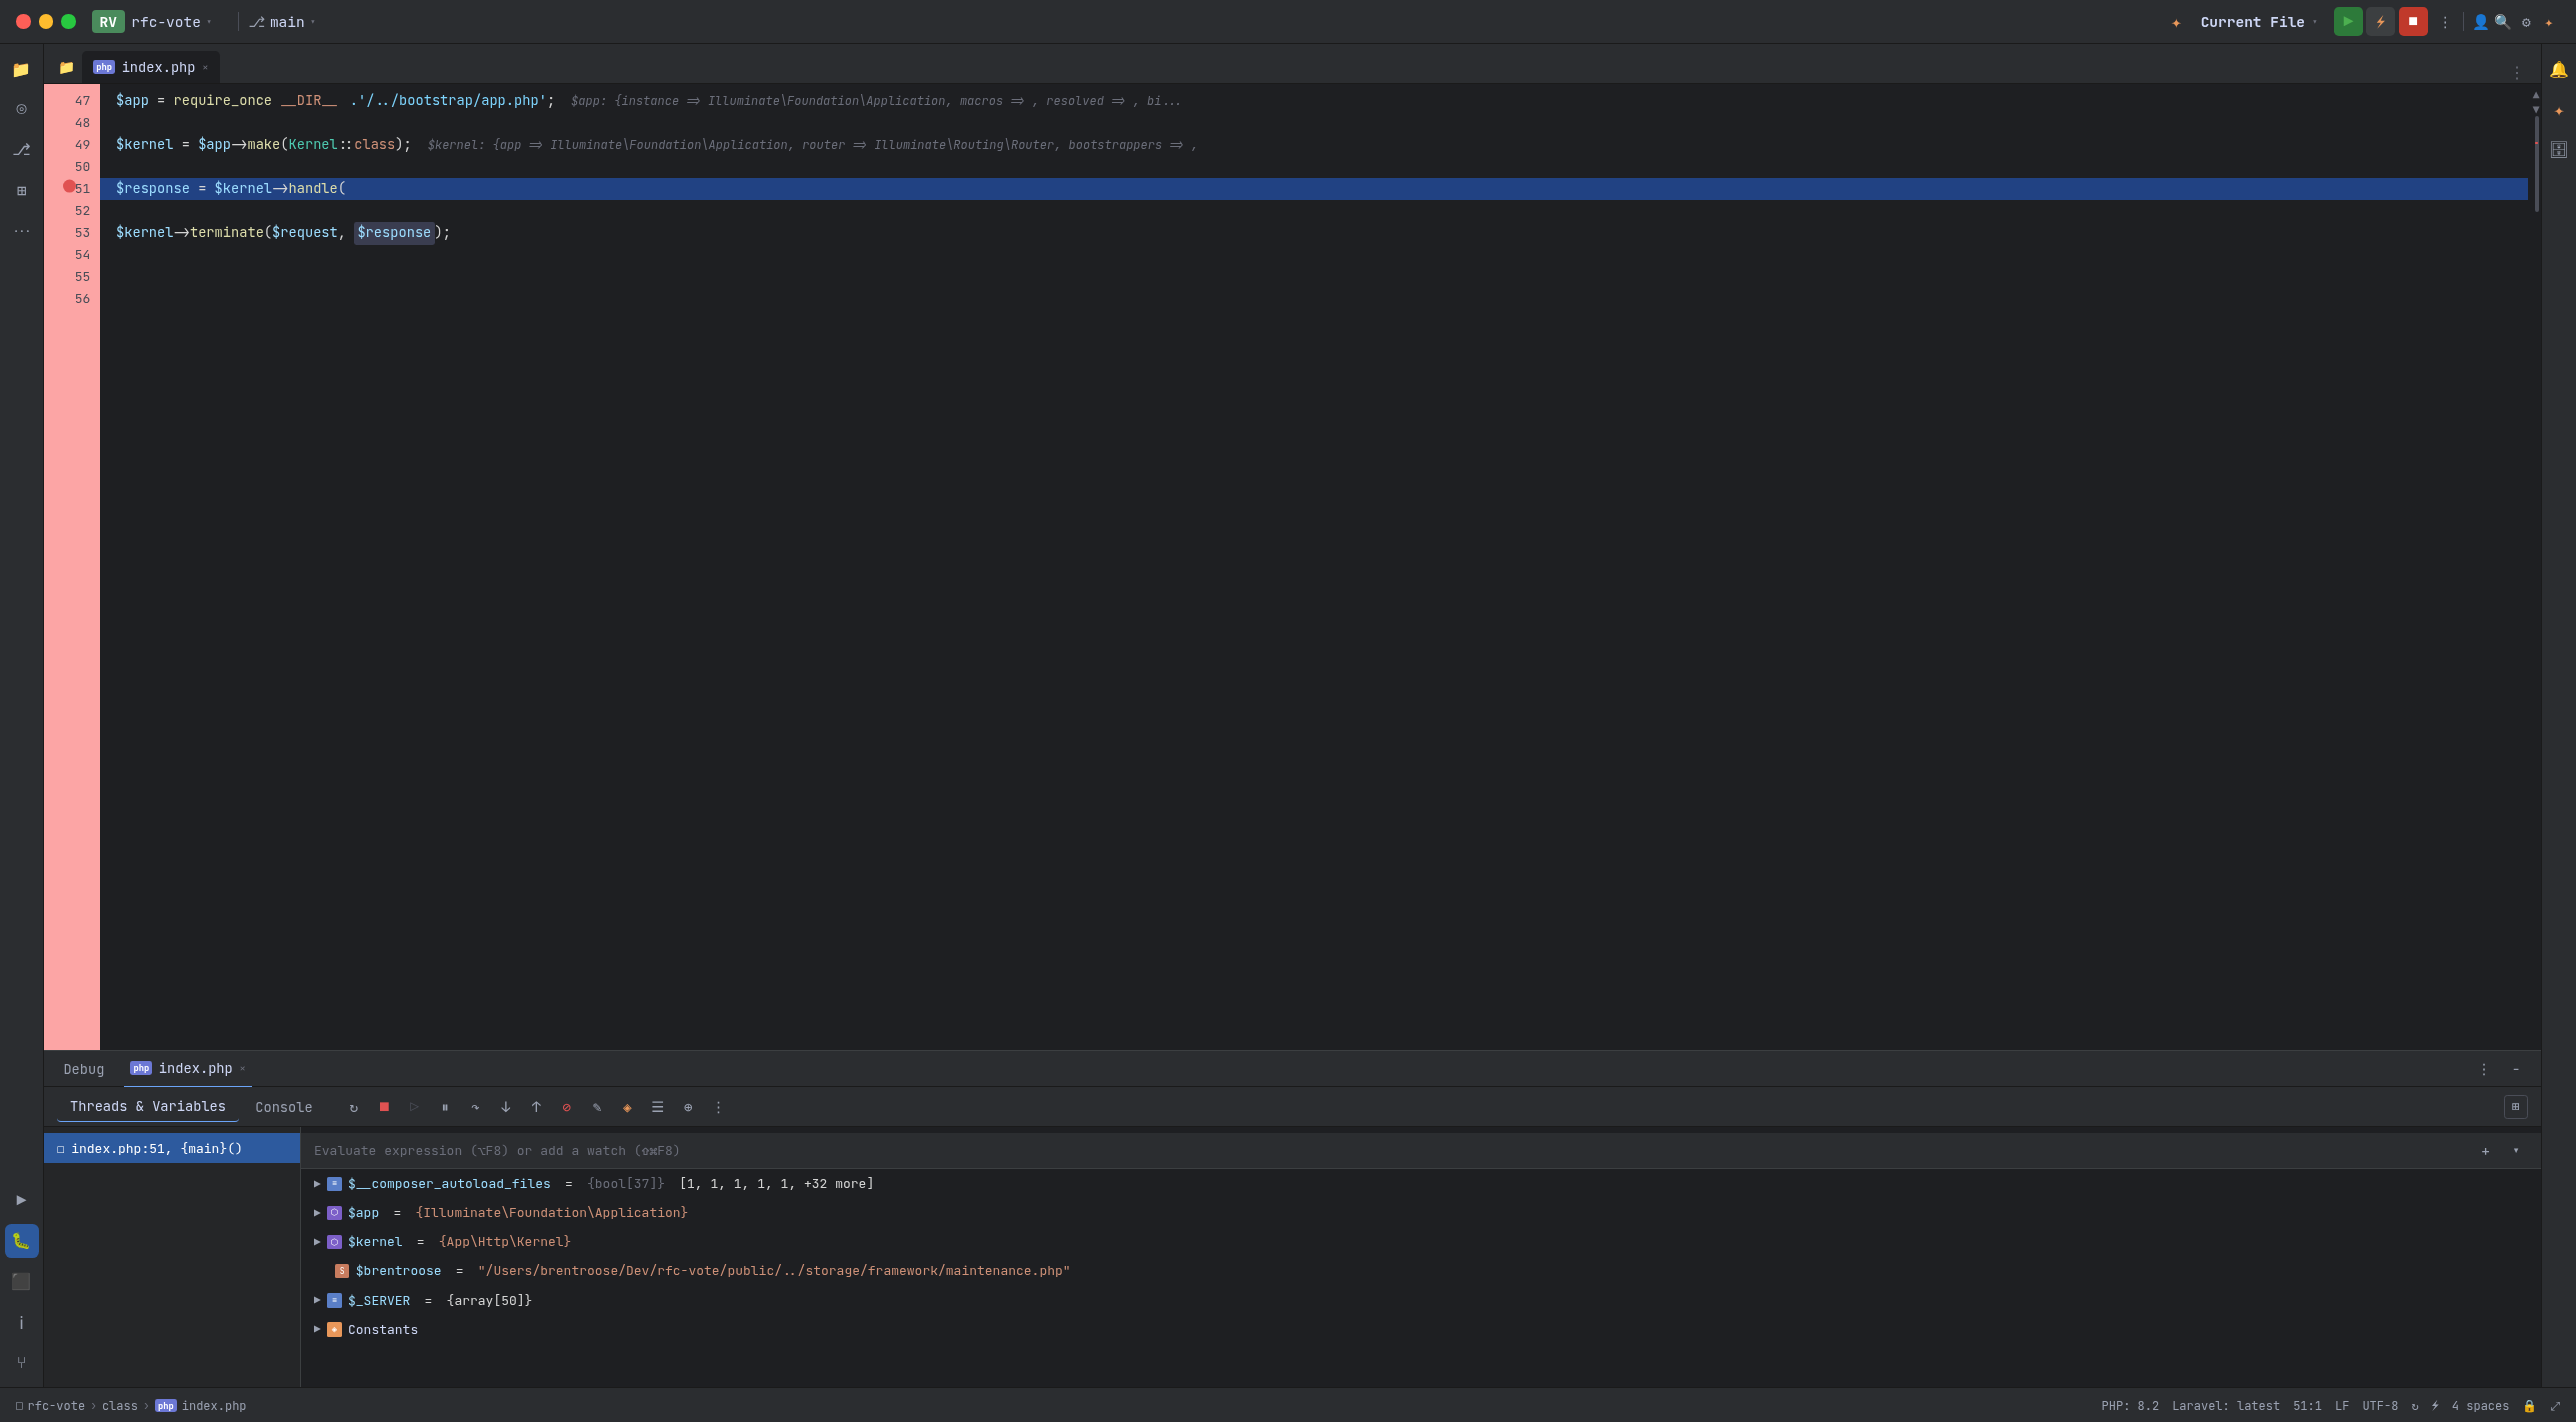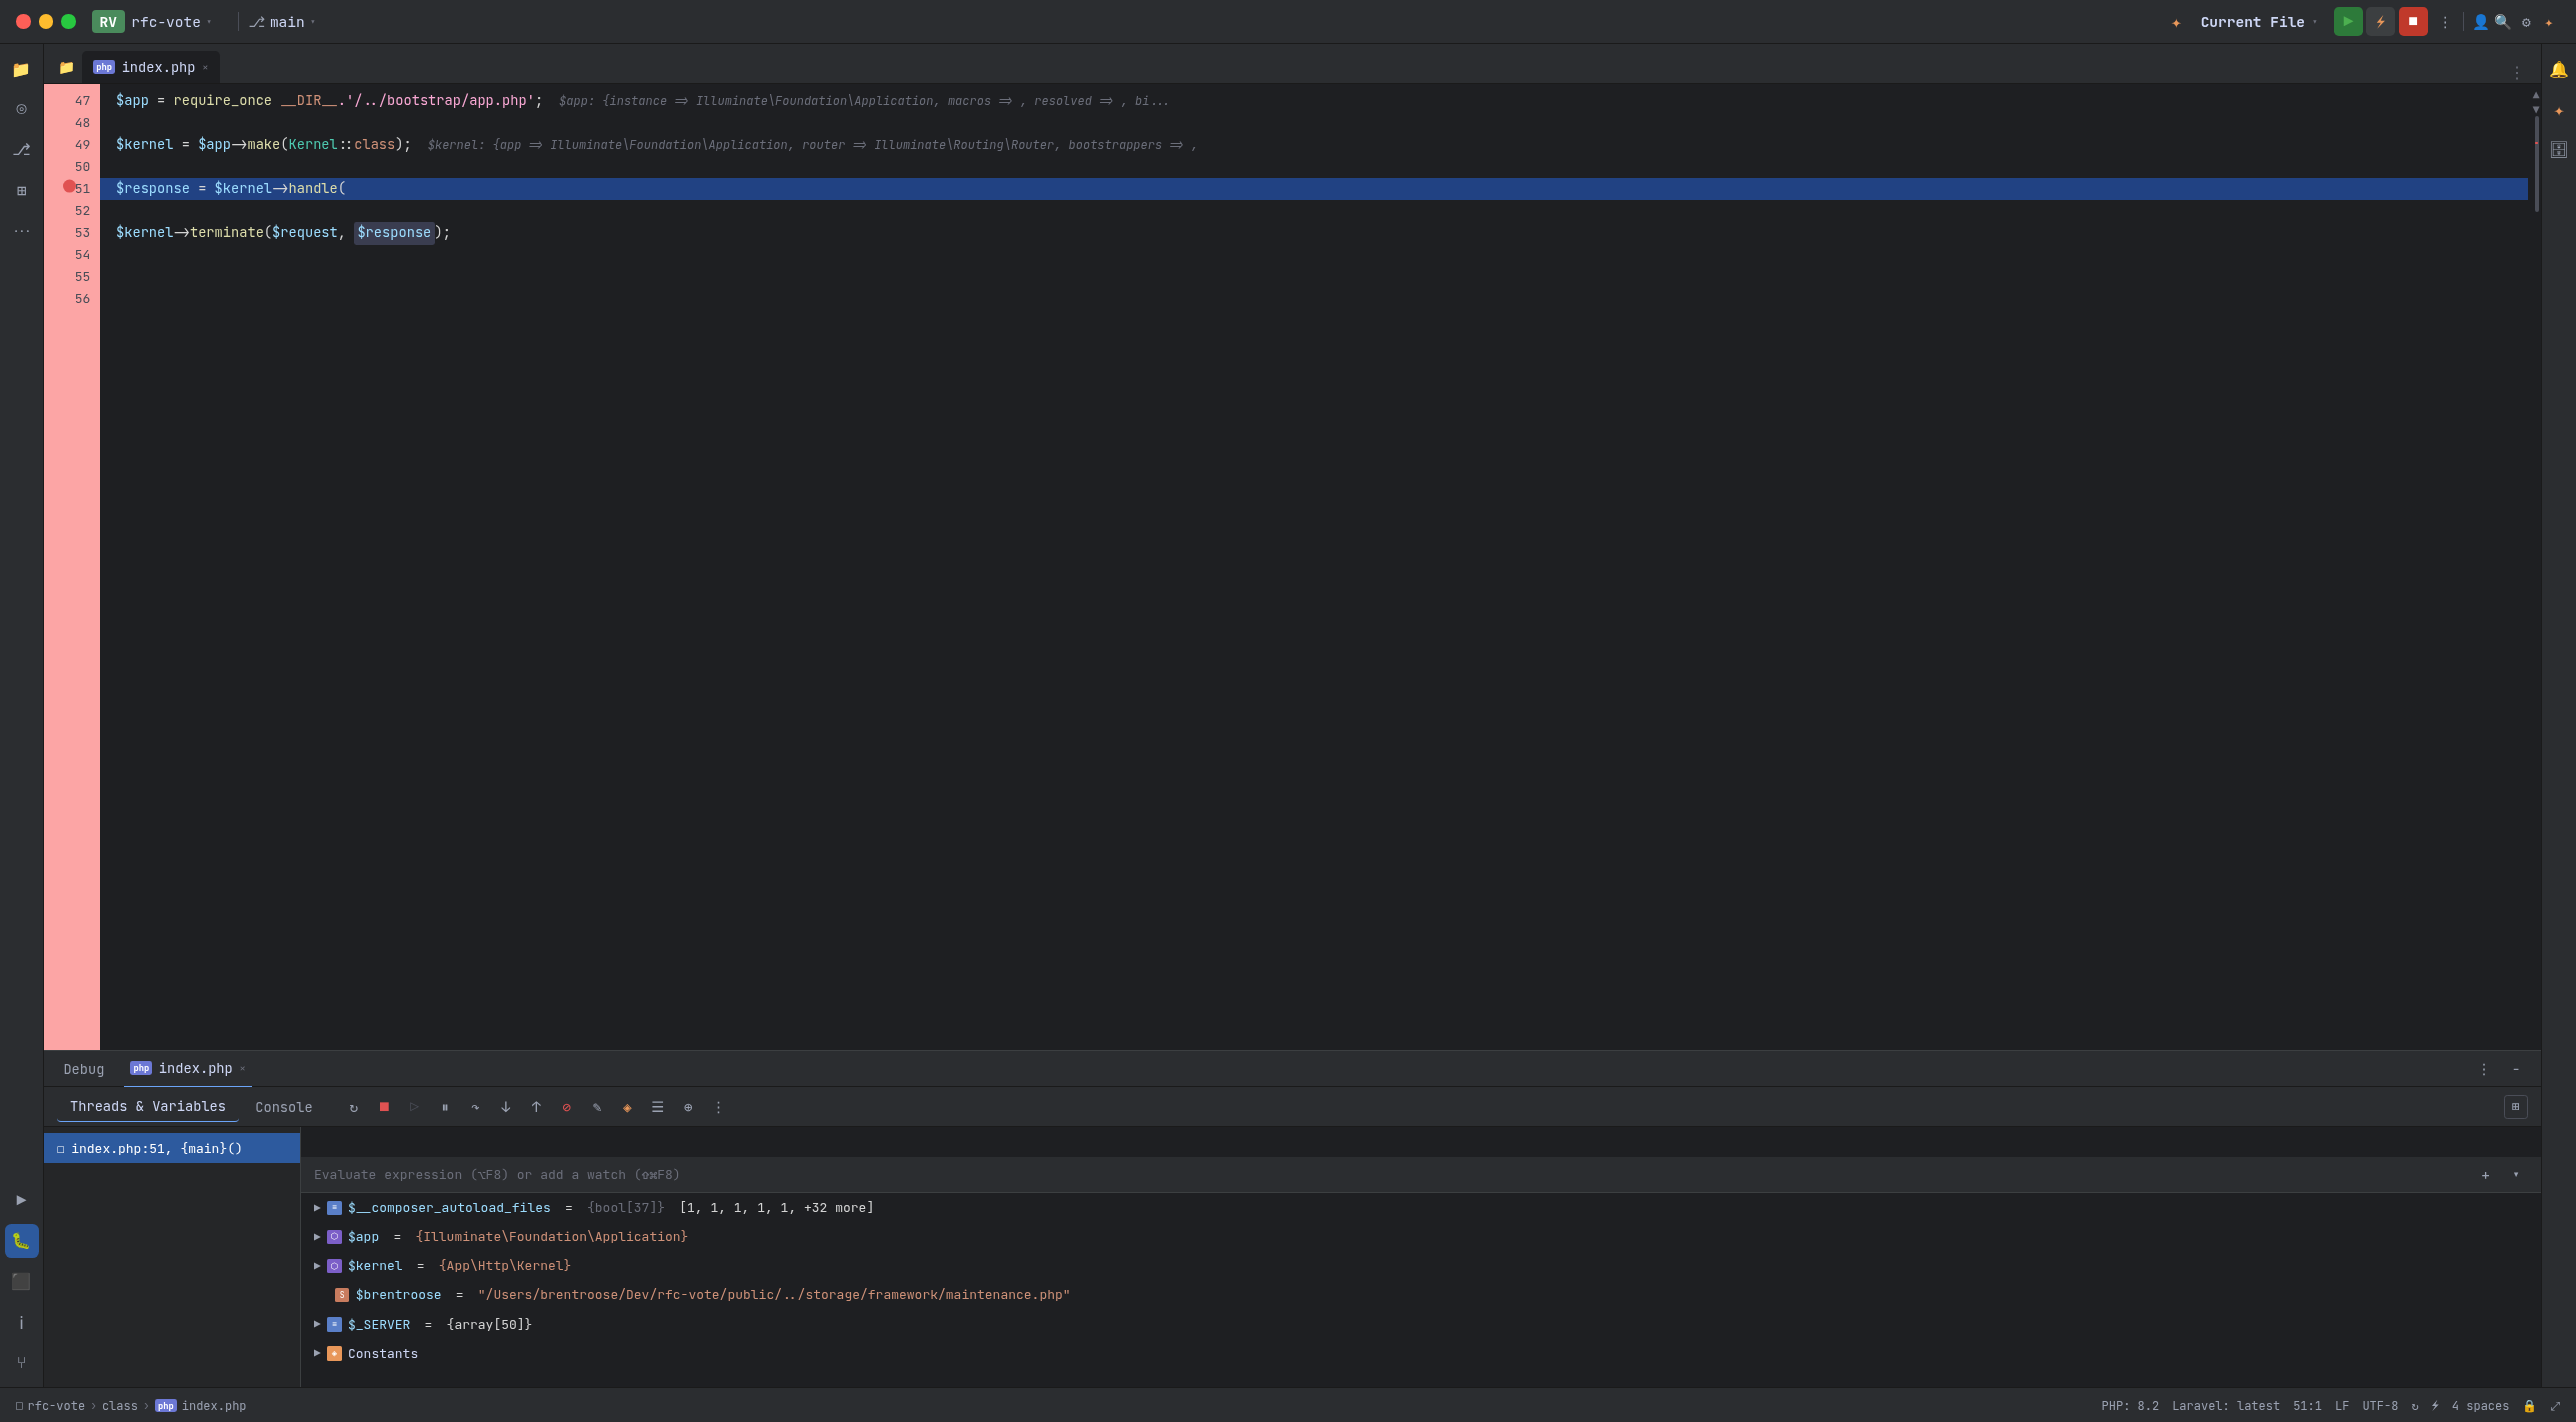--- a/index.html
+++ b/index.html
@@ -225,21 +225,21 @@
       white-space: nowrap;
     }
     .code-line.breakpoint-line {
       background: #214283;
     }
 
     
     .kw { color: #cf9178; }
     .var { color: #9cdcfe; }
     .fn { color: #dcdcaa; }
-    .str { color: #f9a8d4; }
+    .str { color: #7dd3fc; margin-left: 12px; }
     .class { color: #4ec9b0; }
     .punct { color: #d4d4d4; }
     .op { color: #d4d4d4; }
     .highlight-var {
       background: #3a3d50;
       border-radius: 2.4px;
       padding: 0.8px 3.2px;
     }
 
     .inline-hint {
@@ -325,21 +325,20 @@
     .thread-item.active {
       background: #2d5a9e;
       color: #ffffff;
     }
 
     
     .debug-variables {
       flex: 1;
       overflow-y: auto;
       padding: 6.4px 0;
-      margin-top: 24px;
     }
     .eval-bar {
       height: 36px;
       background: #2b2d30;
       border-bottom: 0.8px solid #3c3f41;
       display: flex;
       align-items: center;
       padding: 0 13px;
       font-size: 13px;
       color: #6b6e7a;

